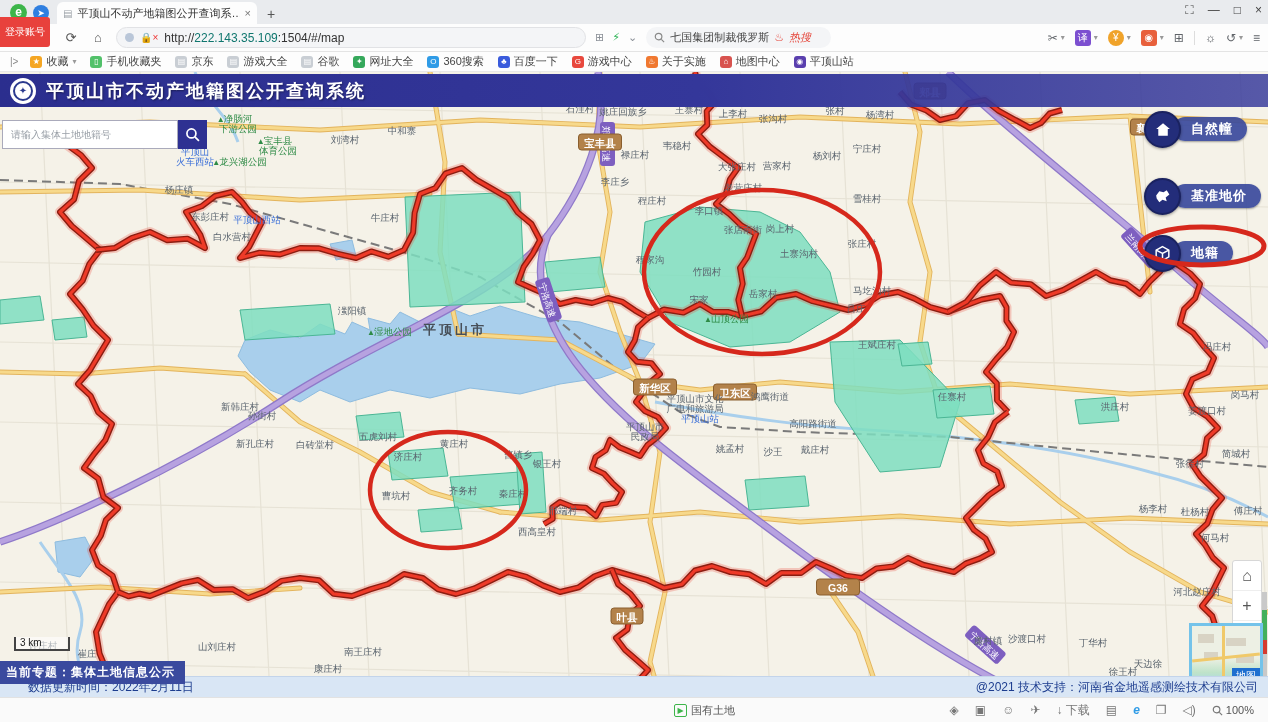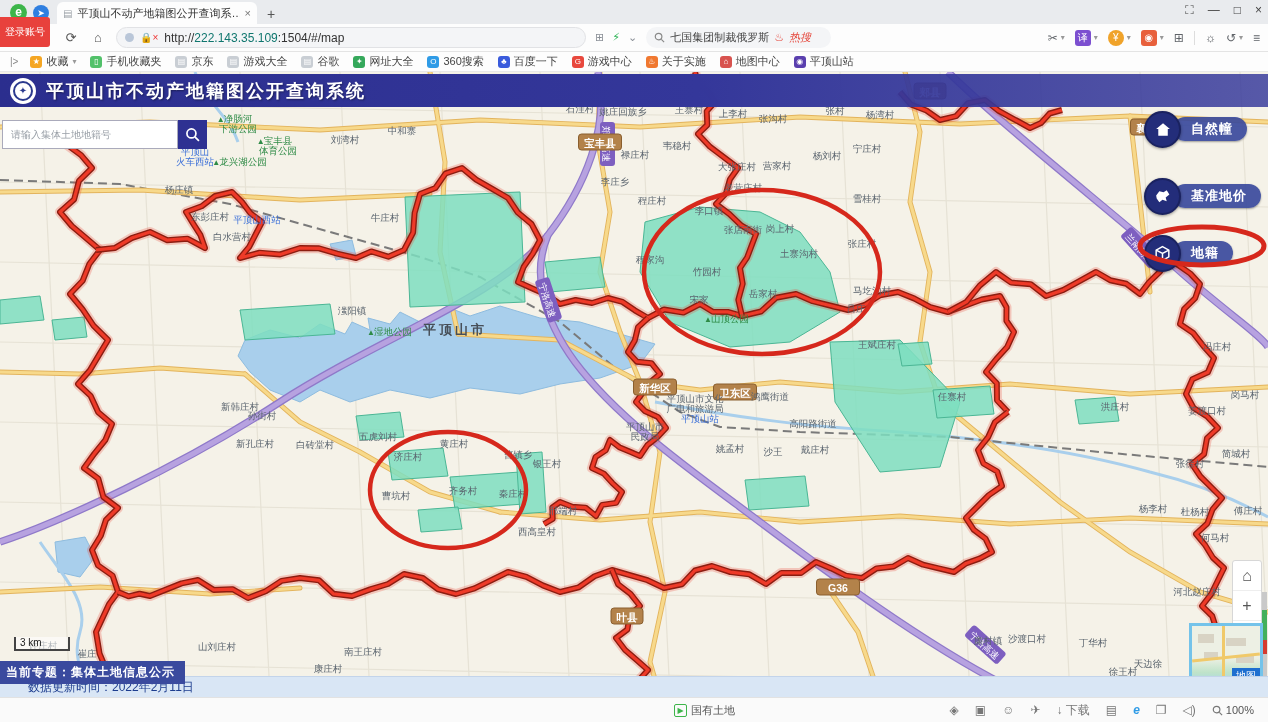--- a/index.html
+++ b/index.html
@@ -534,20 +534,21 @@
       <div class="blk" style="left:44px;top:30px;width:18px;height:7px"></div>
       <div class="yroad"></div>
         <div class="yroad2"></div>
       <div id="minimaplabel">地图</div>
     </div>
 
     <div id="scalebar">3 km</div>
     <div id="themelabel">当前专题：集体土地信息公示</div>
     <div id="webstatus">
       <span>数据更新时间：2022年2月11日</span>
+      <span>@2021 技术支持：河南省金地遥感测绘技术有限公司</span>
     </div>
   </div>
 
   <div id="statusbar">
     <span class="vid">
       <span class="playbox">▶</span>
       <span>国有土地</span>
     </span>
     <span class="sico">◈</span>
     <span class="sico">▣</span>

